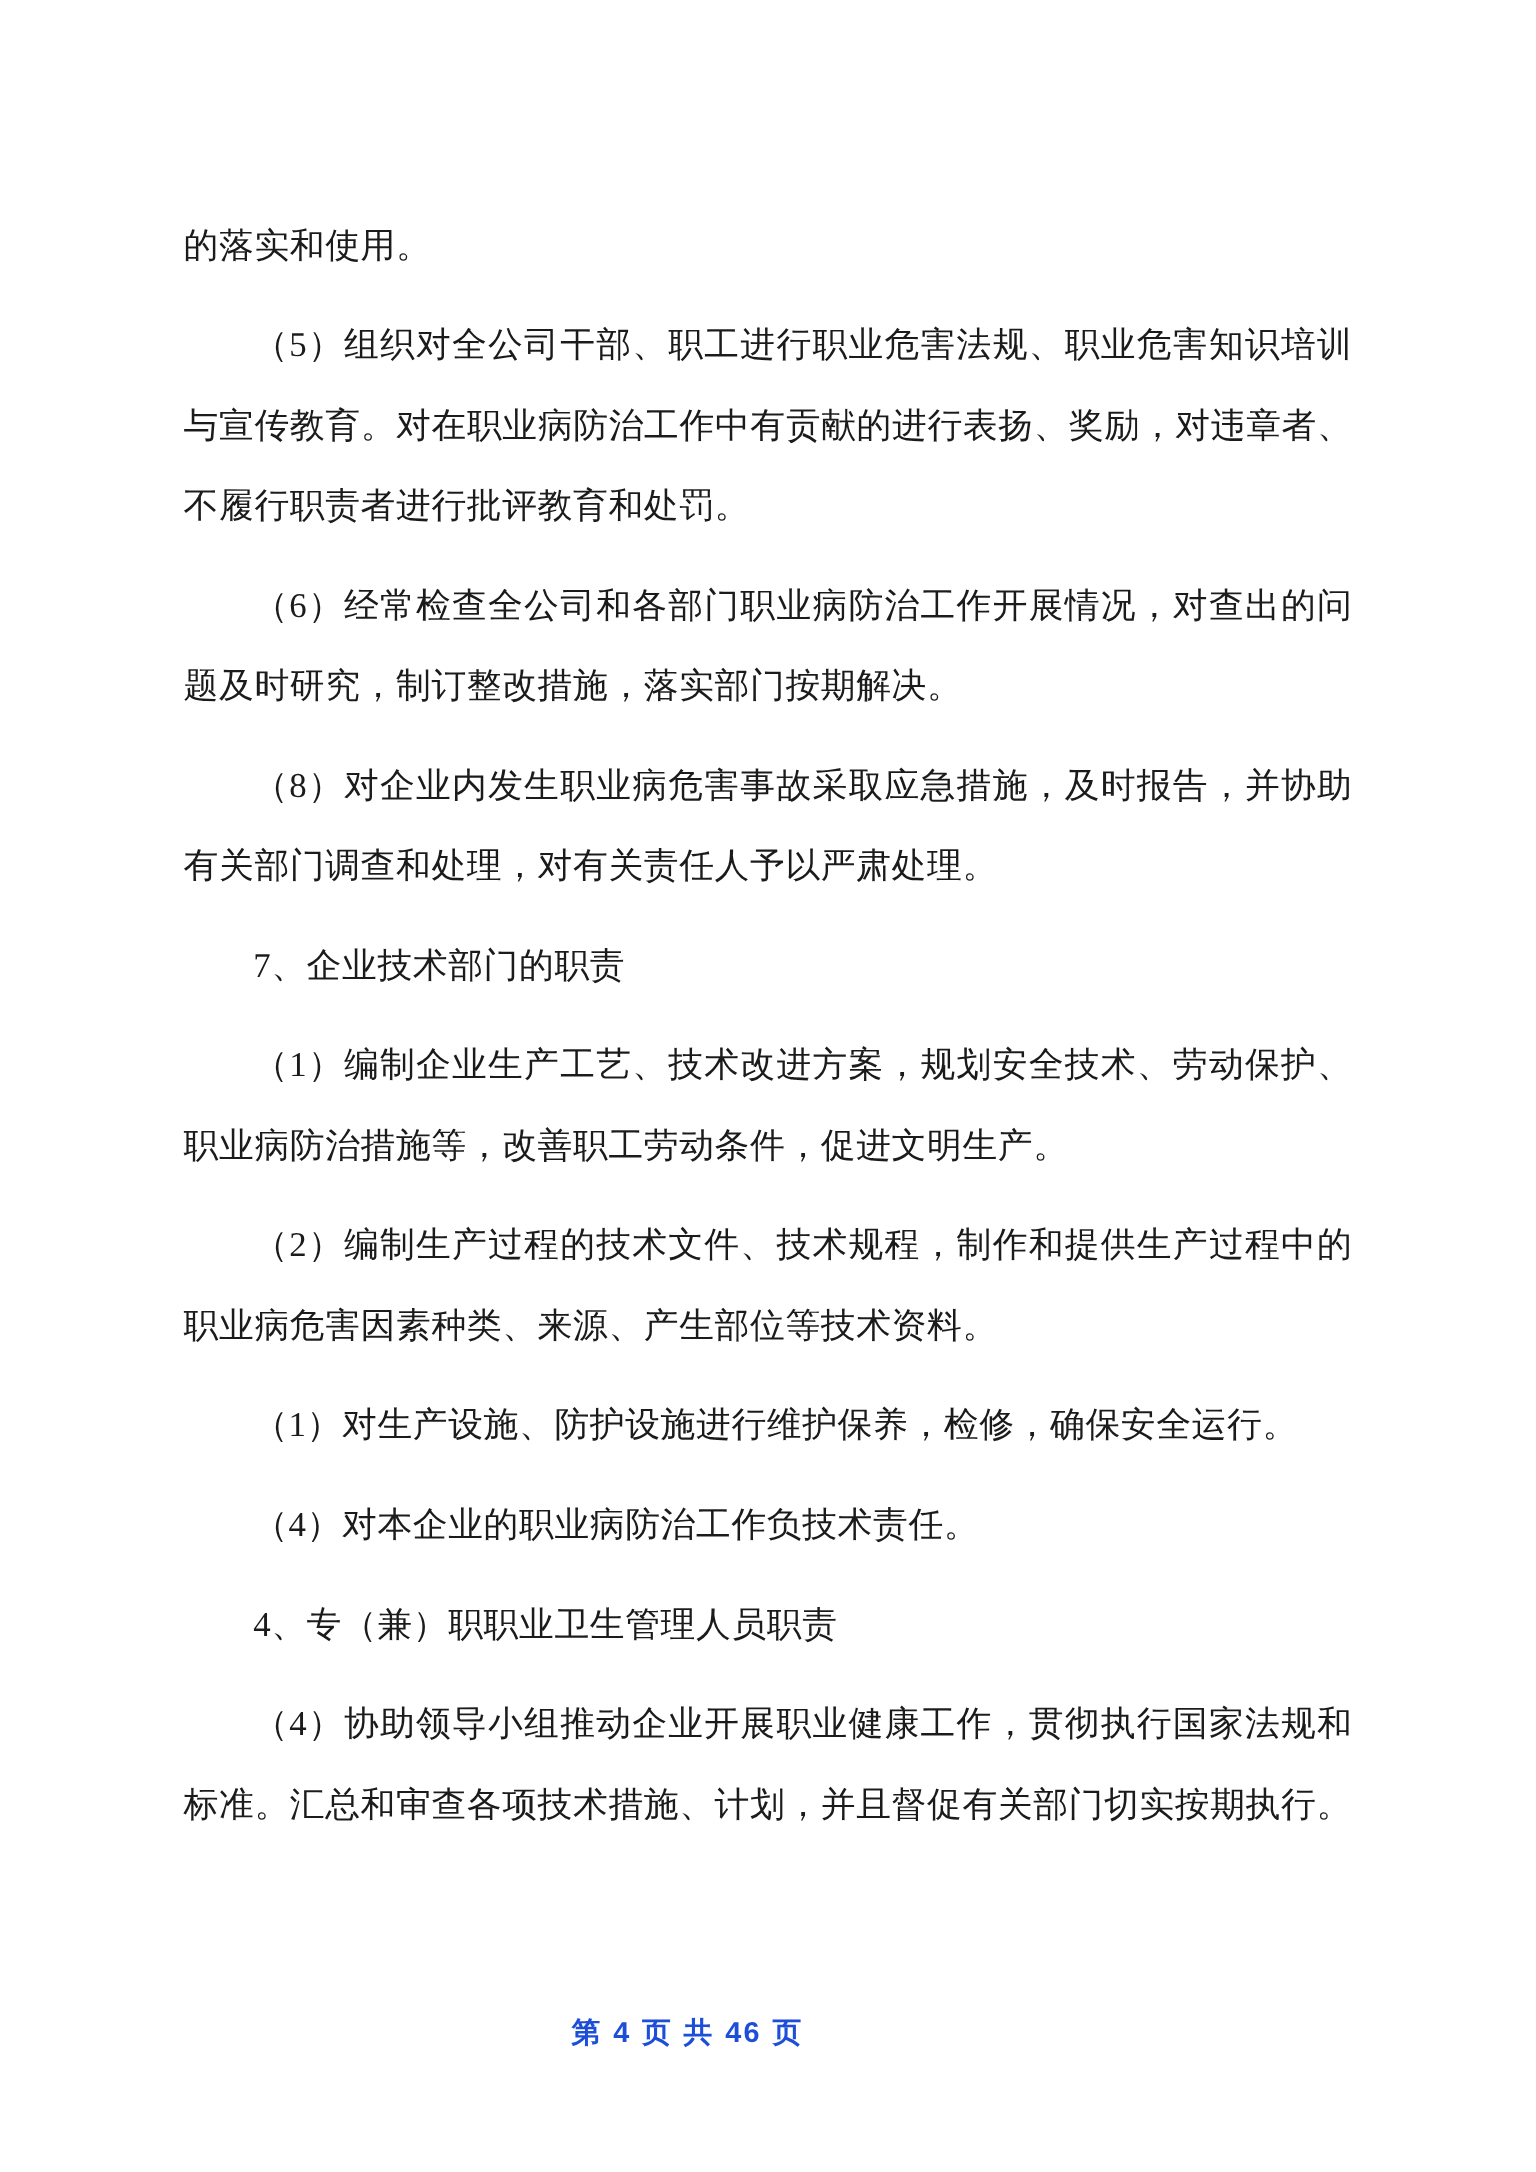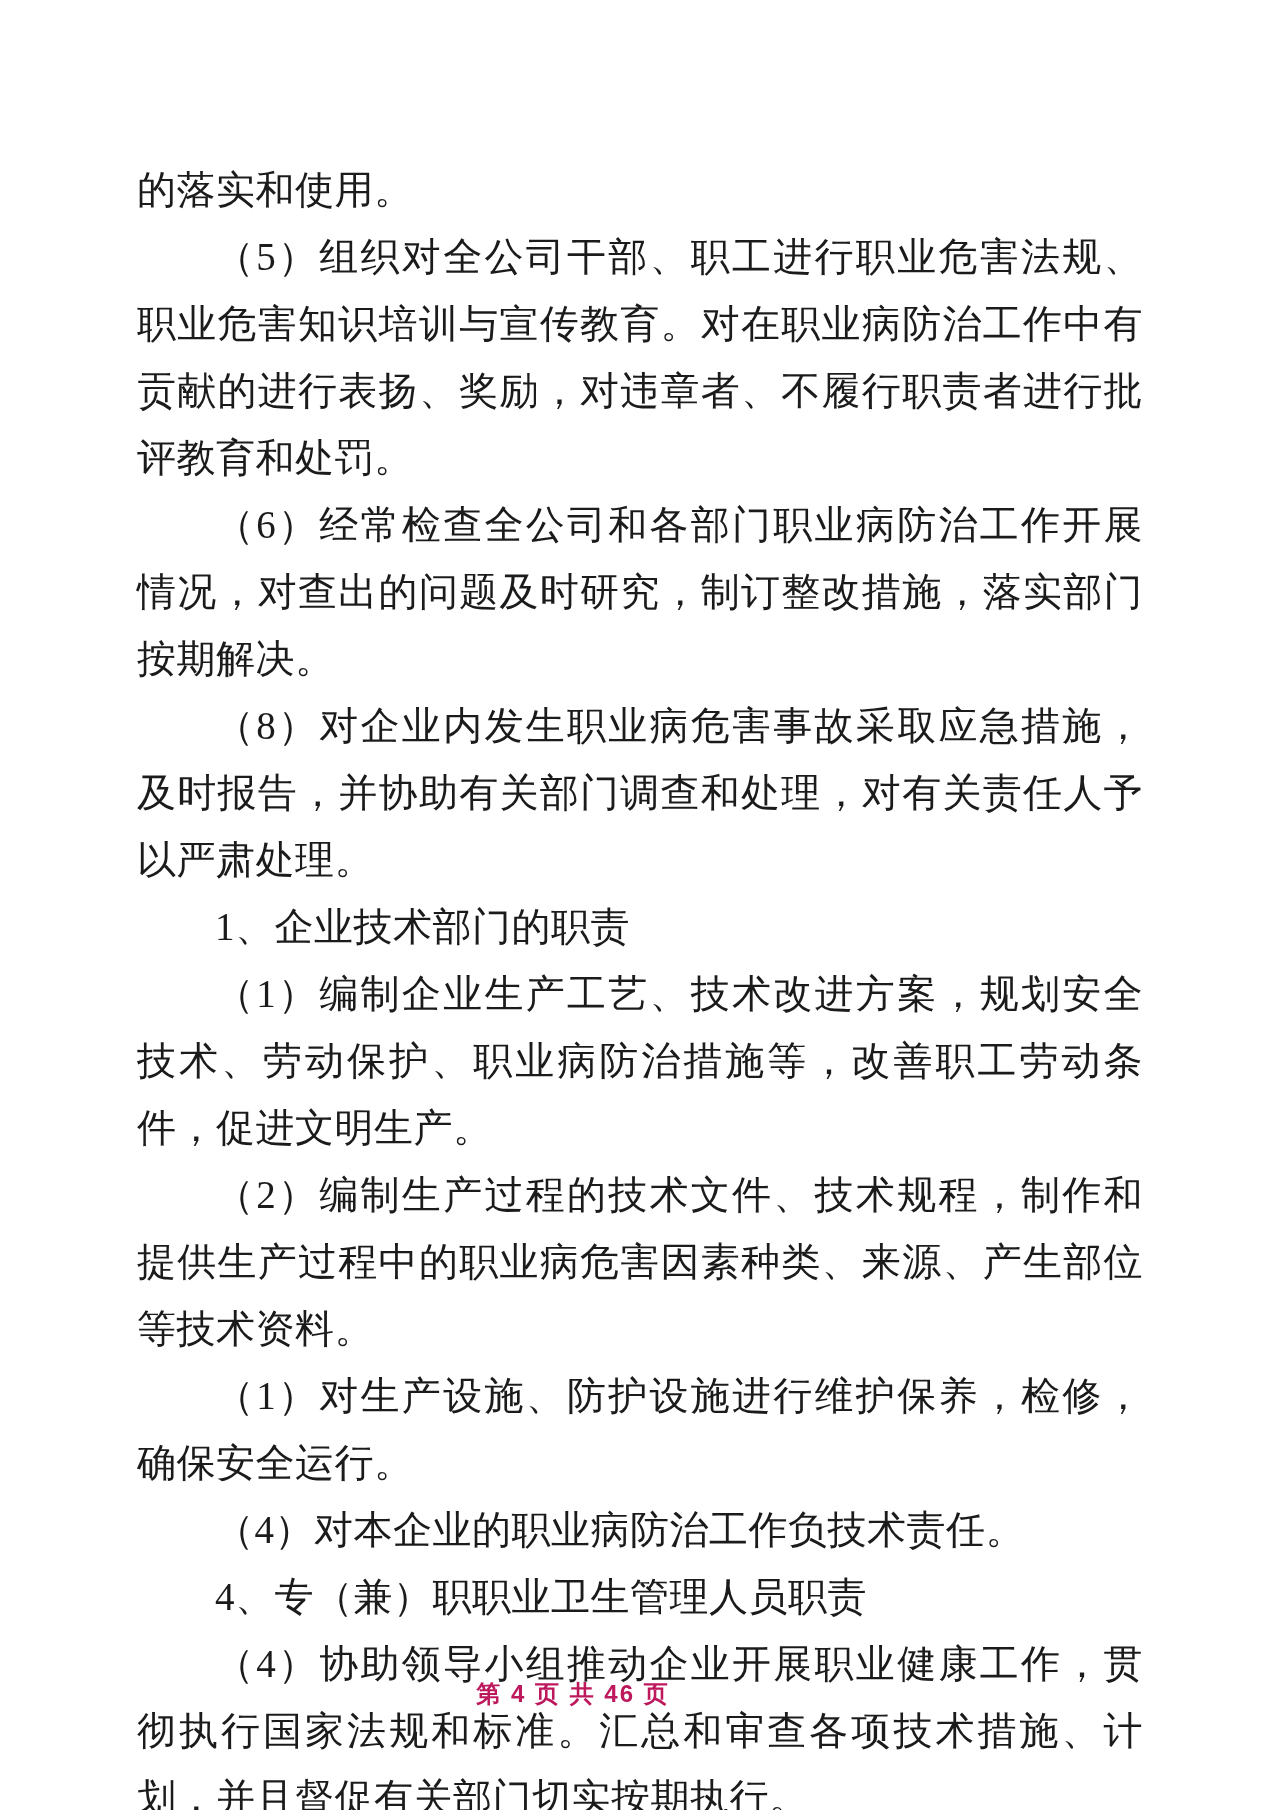--- a/index.html
+++ b/index.html
@@ -20,56 +20,56 @@
     color: #1b1b1b;
     overflow: hidden;
   }
   .doc-body {
     position: absolute;
     top: 156px;
     left: 137px;
     width: 1006px;
   }
   .doc-body p {
-    margin: 0;
+    margin: 16px;
     padding: 0;
-    font-size: 39px;
+    font-size: 29px;
     line-height: 67px;
     text-align: justify;
     letter-spacing: 0.5px;
   }
   .doc-body p.indent {
     text-indent: 2em;
   }
   .doc-footer {
     position: absolute;
     top: 1694px;
     left: 573px;
     transform: translate(-50%, -50%);
     font-family: "Liberation Sans", "DejaVu Sans", sans-serif;
     font-weight: bold;
     font-size: 24px;
-    color: #be185d;
+    color: #1d4ed8;
     white-space: nowrap;
     letter-spacing: 2px;
     text-align: center;
   }
 </style>
 </head>
 <body>
 
 <div class="doc-page">
 
   <main class="doc-body">
 
   <p class="no-indent">的落实和使用。</p>
       <p class="indent">（5）组织对全公司干部、职工进行职业危害法规、职业危害知识培训与宣传教育。对在职业病防治工作中有贡献的进行表扬、奖励，对违章者、不履行职责者进行批评教育和处罚。</p>
       <p class="indent">（6）经常检查全公司和各部门职业病防治工作开展情况，对查出的问题及时研究，制订整改措施，落实部门按期解决。</p>
       <p class="indent">（8）对企业内发生职业病危害事故采取应急措施，及时报告，并协助有关部门调查和处理，对有关责任人予以严肃处理。</p>
-      <p class="indent">1、企业技术部门的职责</p>
+      <p class="indent">7、企业技术部门的职责</p>
       <p class="indent">（1）编制企业生产工艺、技术改进方案，规划安全技术、劳动保护、职业病防治措施等，改善职工劳动条件，促进文明生产。</p>
       <p class="indent">（2）编制生产过程的技术文件、技术规程，制作和提供生产过程中的职业病危害因素种类、来源、产生部位等技术资料。</p>
       <p class="indent">（1）对生产设施、防护设施进行维护保养，检修，确保安全运行。</p>
       <p class="indent">（4）对本企业的职业病防治工作负技术责任。</p>
       <p class="indent">4、专（兼）职职业卫生管理人员职责</p>
       <p class="indent">（4）协助领导小组推动企业开展职业健康工作，贯彻执行国家法规和标准。汇总和审查各项技术措施、计划，并且督促有关部门切实按期执行。</p>
     </main>
 
   <footer class="doc-footer">
     <span>第 4 页 共 46 页</span>

